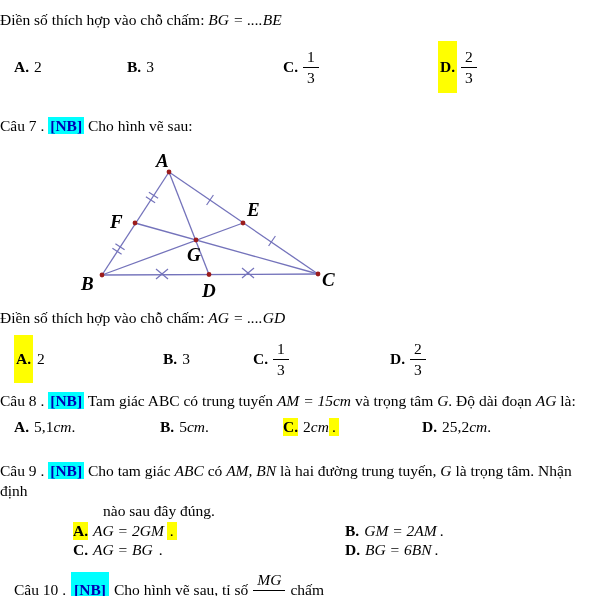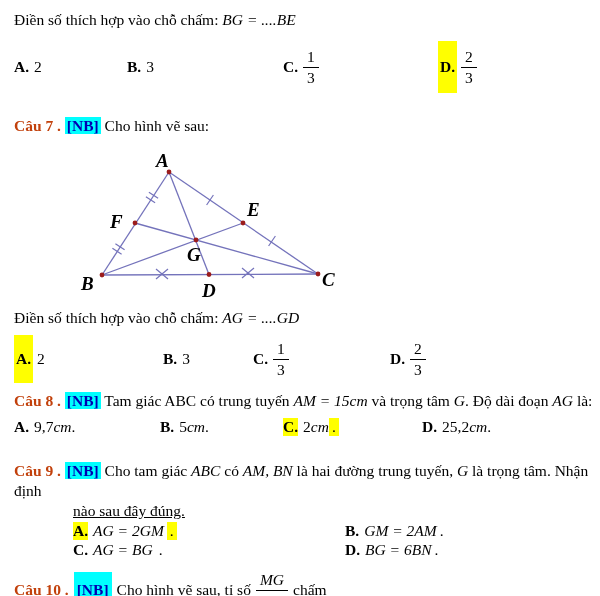--- a/index.html
+++ b/index.html
@@ -2,22 +2,22 @@
 <html><head>
 <meta charset="utf-8">
 <style>
   html,body { margin:0; padding:0; }
   body {
     width:600px; height:596px; background:#ffffff; color:#000;
     font-family:"Liberation Serif", serif; font-size:15.5px;
     overflow:hidden; position:relative;
   }
   .math { font-style:italic; }
-  .line { padding-left:14px; line-height:22px; }
-  .qlabel { color:#c2410c; font-weight:bold;text-align:right; }
+  .line { line-height:22px; }
+  .qlabel { color:#000000; font-weight:normal;text-align:right; }
   .nb { background:#00ffff; color:#0000b3; font-weight:bold; padding:0 2px; }
   .nb-tall { background:#00ffff; color:#0000b3; font-weight:bold; padding:9px 3px; }
   .letter { font-weight:bold; margin-right:5px; }
   .hl { background:#ffff00; }
   .hl-block {
     background:#ffff00; align-self:stretch;
     display:flex; align-items:center; padding:0 2px; margin-right:4px;
   }
   .opt-row { position:relative; }
   .opt { position:absolute; top:0; height:100%; display:flex; align-items:center; }
@@ -25,21 +25,21 @@
   .frac .num { border-bottom:1.3px solid #000; padding:0 4px 1px; }
   .frac .den { padding-top:1px; }
   #row1 { margin-top:10px; height:52px; }
   #row2 { margin-top:6px; height:48px; }
   #q7-header { margin-top:22px; }
   #figure-wrap { margin-top:2px; height:168px; }
   #prompt2 { margin-top:0; }
   #q8-header { margin-top:6px; line-height:24px; }
   #q8-row { margin-top:2px; height:24px; }
   #q9-header { margin-top:22px; line-height:20px; }
-  #q9-line2 { padding-left:73px; line-height:20px;text-decoration:underline; }
+  #q9-line2 { padding-left:103px; line-height:20px; }
   .q9-opt-row { position:relative; height:19px; }
   .q9-opt { position:absolute; top:0; height:100%; display:flex; align-items:center; }
   #q10-line {
     margin-top:8px; padding-left:14px; height:46px;
     display:flex; align-items:center; gap:5px;
   }
   svg text { font-family:"Liberation Serif", serif; font-weight:bold; font-style:italic; font-size:19px; fill:#000; }
   .pad-top { padding-top:9px; }
 </style>
 </head>
@@ -163,21 +163,21 @@
   <span class="math">AM = 15cm</span>
   <span>và trọng tâm</span>
   <span class="math">G</span><span>. Độ dài đoạn</span>
   <span class="math">AG</span>
   <span>là:</span>
 </div>
 
 <div class="opt-row" id="q8-row">
   <div class="opt" style="left:14px">
     <span class="letter">A.</span>
-    <span>9,7</span>
+    <span>5,1</span>
       <span class="math">cm</span>
     <span>.</span>
   </div>
   <div class="opt" style="left:160px">
     <span class="letter">B.</span>
     <span>5</span>
       <span class="math">cm</span>
     <span>.</span>
   </div>
   <div class="opt" style="left:283px">

